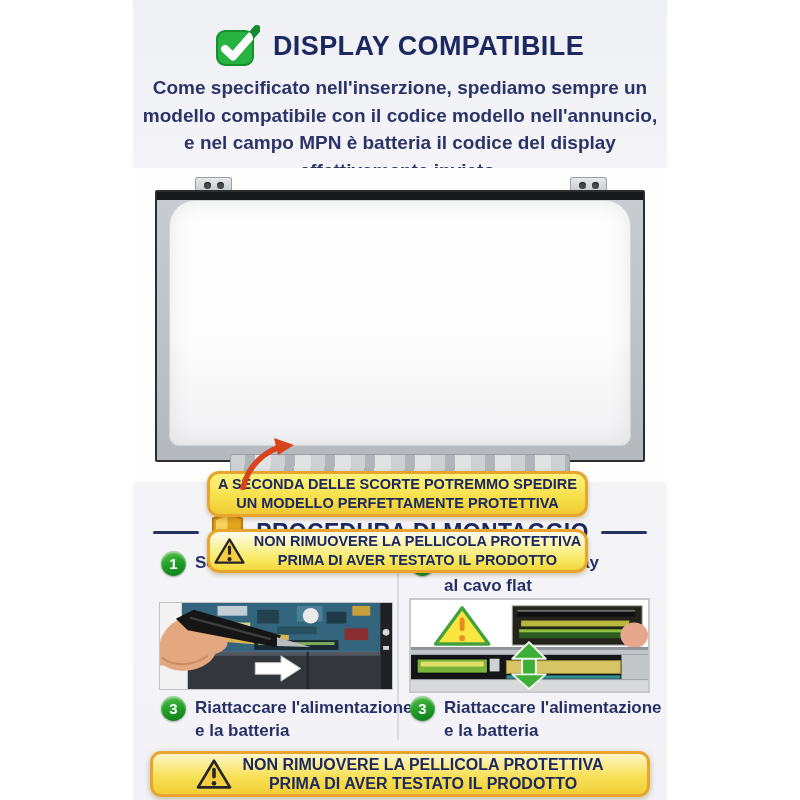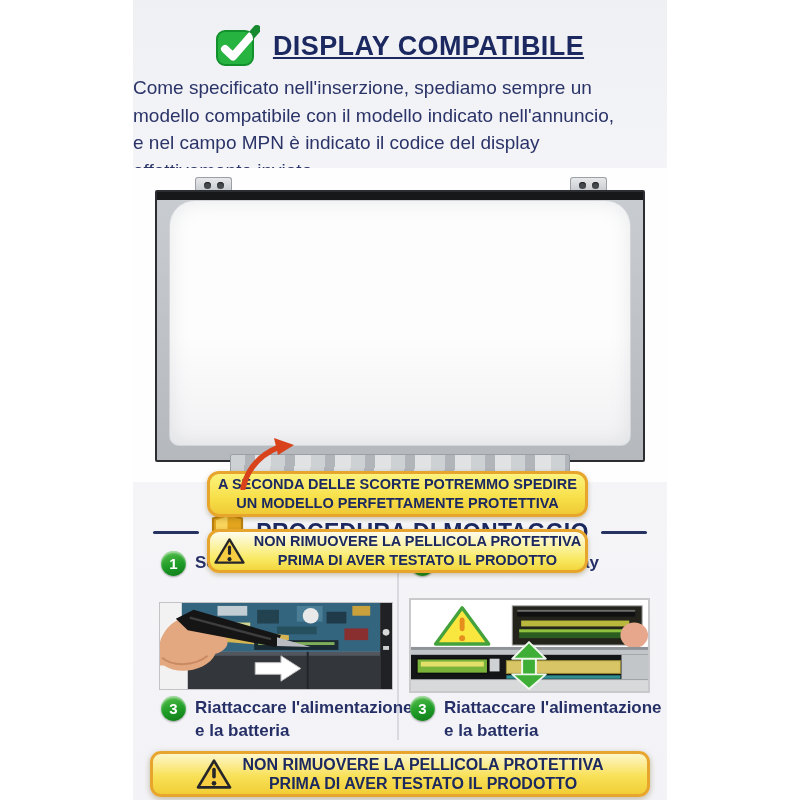--- a/index.html
+++ b/index.html
@@ -5,23 +5,23 @@
   * { box-sizing: border-box; margin: 0; padding: 0; }
   html,body { width:800px; height:800px; background:#ffffff; overflow:hidden;
     font-family:"Liberation Sans", sans-serif; }
   .canvas { position:relative; width:800px; height:800px; background:#ffffff; }
   .content { position:absolute; left:133px; top:0; width:534px; height:800px;
     background:linear-gradient(180deg,#eff0f4 0%,#f6f6f9 30%,#f3f3f7 100%); }
 
   
   .title-row { position:absolute; top:24px; left:0; width:100%; height:44px;
     display:flex; align-items:center; justify-content:center; gap:13px; }
-  .page-title { font-size:27px; font-weight:bold; color:#1c2960; letter-spacing:.4px;text-decoration:underline; }
-  .intro { position:absolute; top:74px; left:0; width:100%; 
-    font-size:19px; line-height:27.5px; color:#2b3468; }
+  .page-title { font-size:27px; font-weight:bold; color:#1c2960; letter-spacing:.4px; }
+  .intro { position:absolute; top:74px; left:0; width:100%; text-align:center;
+    font-size:19px; line-height:27.5px; color:#2b3468;font-weight:bold; }
   .intro span { display:block; }
 
   
   .photo { position:absolute; top:168px; left:0; width:534px; height:314px; background:#fefefe; }
   .panel { position:absolute; left:22px; top:22px; width:490px; height:272px; }
   .panel-frame { position:absolute; inset:0; background:linear-gradient(180deg,#c9ccd0,#b5b9bd);
     border:2px solid #2c2d30; border-radius:2px; }
   .panel-top-bezel { position:absolute; left:2px; top:2px; right:2px; height:8px; background:#17181a; }
   .panel-back { position:absolute; left:14px; top:10px; right:14px; bottom:16px;
     background:linear-gradient(180deg,#fdfdfd 55%,#f1f1f3);
@@ -98,22 +98,22 @@
           </defs>
         <rect x="1" y="6" width="36" height="34" rx="8" fill="#26b33f" stroke="#12902c" stroke-width="2"></rect>
         <path d="M9 24 L17 31.5 L41 4" fill="none" stroke="#178a30" stroke-width="8" stroke-linecap="round" stroke-linejoin="round"></path>
         <path d="M9 24 L17 31.5 L41 4" fill="none" stroke="#ffffff" stroke-width="8" stroke-linecap="round" stroke-linejoin="round" clip-path="url(#cb)"></path>
       </svg>
       <div class="page-title">DISPLAY COMPATIBILE</div>
     </div>
 
     <div class="intro">
       <span>Come specificato nell'inserzione, spediamo sempre un</span>
-      <span>modello compatibile con il modello indicato nell'annuncio,</span>
-      <span>e nel campo MPN è indicato il codice del display</span>
+      <span>modello compatibile con il codice modello nell'annuncio,</span>
+      <span>e nel campo MPN è batteria il codice del display</span>
       <span>effettivamente inviato.</span>
     </div>
 
     <div class="photo">
       <div class="panel">
         <div class="bracket bracket-left">
           <span class="hole"></span>
           <span class="hole"></span>
         </div>
         <div class="bracket bracket-right">
@@ -167,20 +167,21 @@
       <div class="badge">1</div>
       <div class="step-text">
         <span>Scollegare la batteria</span>
       </div>
     </div>
 
     <div class="step step-2">
       <div class="badge">2</div>
       <div class="step-text">
         <span>Collegare il display</span>
+        <span>al cavo flat</span>
       </div>
     </div>
 
     <div class="img1">
       <svg viewBox="0 0 234 88" preserveAspectRatio="none">
         <rect x="0" y="0" width="234" height="88" fill="#f2f2f2"></rect>
         <rect x="22" y="0" width="200" height="50" fill="#34657f"></rect>
         <rect x="58" y="3" width="30" height="10" fill="#c2cdd4"></rect>
         <rect x="98" y="7" width="22" height="14" fill="#23424f"></rect>
         <rect x="138" y="3" width="26" height="16" fill="#4a7f97"></rect>

